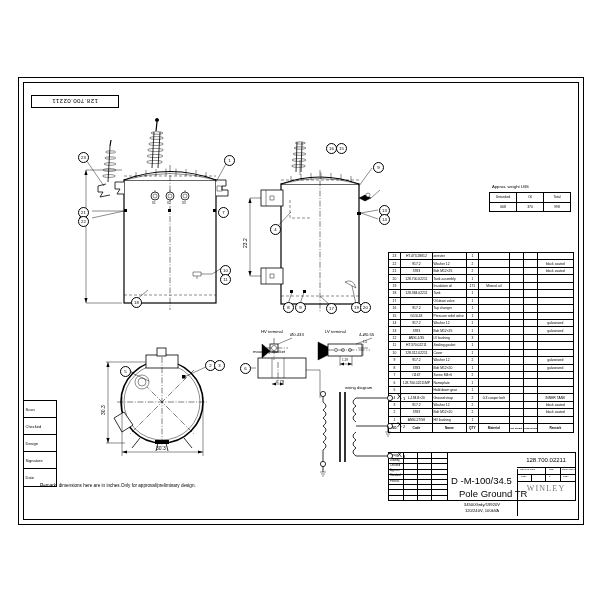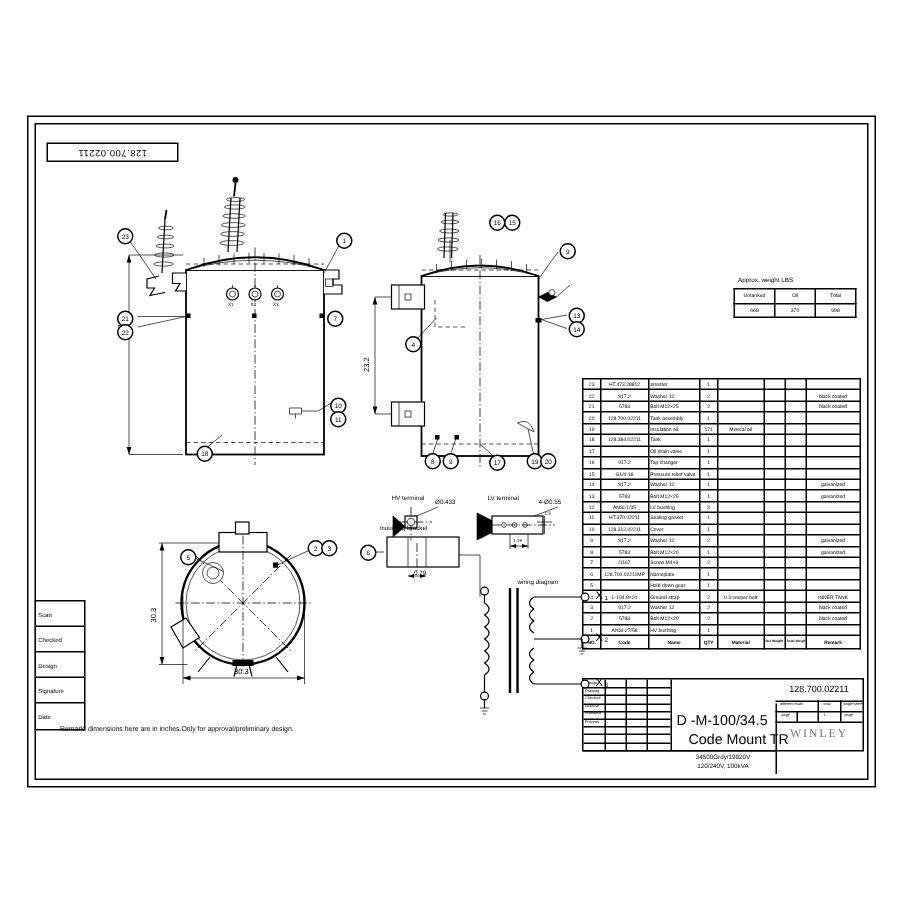--- a/index.html
+++ b/index.html
@@ -388,21 +388,21 @@
         </div>
       <div class="r" style="top:26px;">
           <span style="left:1px;">Process</span>
         </div>
       <div class="r" style="top:31.2px;"></div>
       <div class="r" style="top:36.4px;"></div>
       <div class="r" style="top:41.6px;"></div>
     </div>
     <div class="tb-m">
       <div class="t f9" style="left:4px;top:7px;">D -M-100/34.5</div>
-      <div class="t f9" style="left:12px;top:20px;">Code Mount TR</div>
+      <div class="t f9" style="left:12px;top:20px;">Pole Ground TR</div>
       <div style="position:absolute;left:0;top:31px;width:70px;border-top:.6px solid #000;"></div>
       <div class="t f4 ctr" style="left:0;top:33.5px;width:70px;">34500Grdy/19920V</div>
       <div class="t f4 ctr" style="left:0;top:39.5px;width:70px;">120/240V, 100kVA</div>
     </div>
     <div class="tb-r">
       <div class="t f6 ctr" style="left:0;top:4px;width:58px;">128.700.02211</div>
       <div class="tbrow" style="top:14px;"></div>
       <div class="tbrow" style="top:21px;"></div>
       <div class="tbrow" style="top:28px;"></div>
       <div style="position:absolute;left:28px;top:14px;height:14px;border-left:.5px solid #000;"></div>

